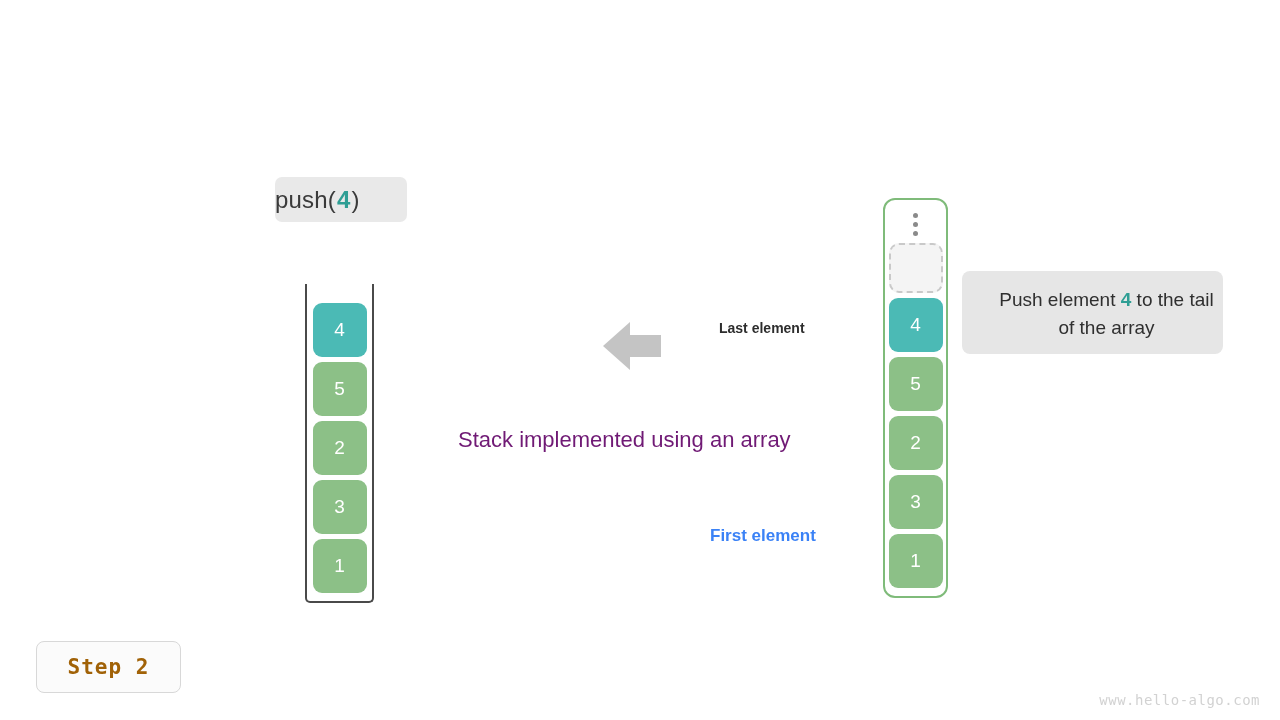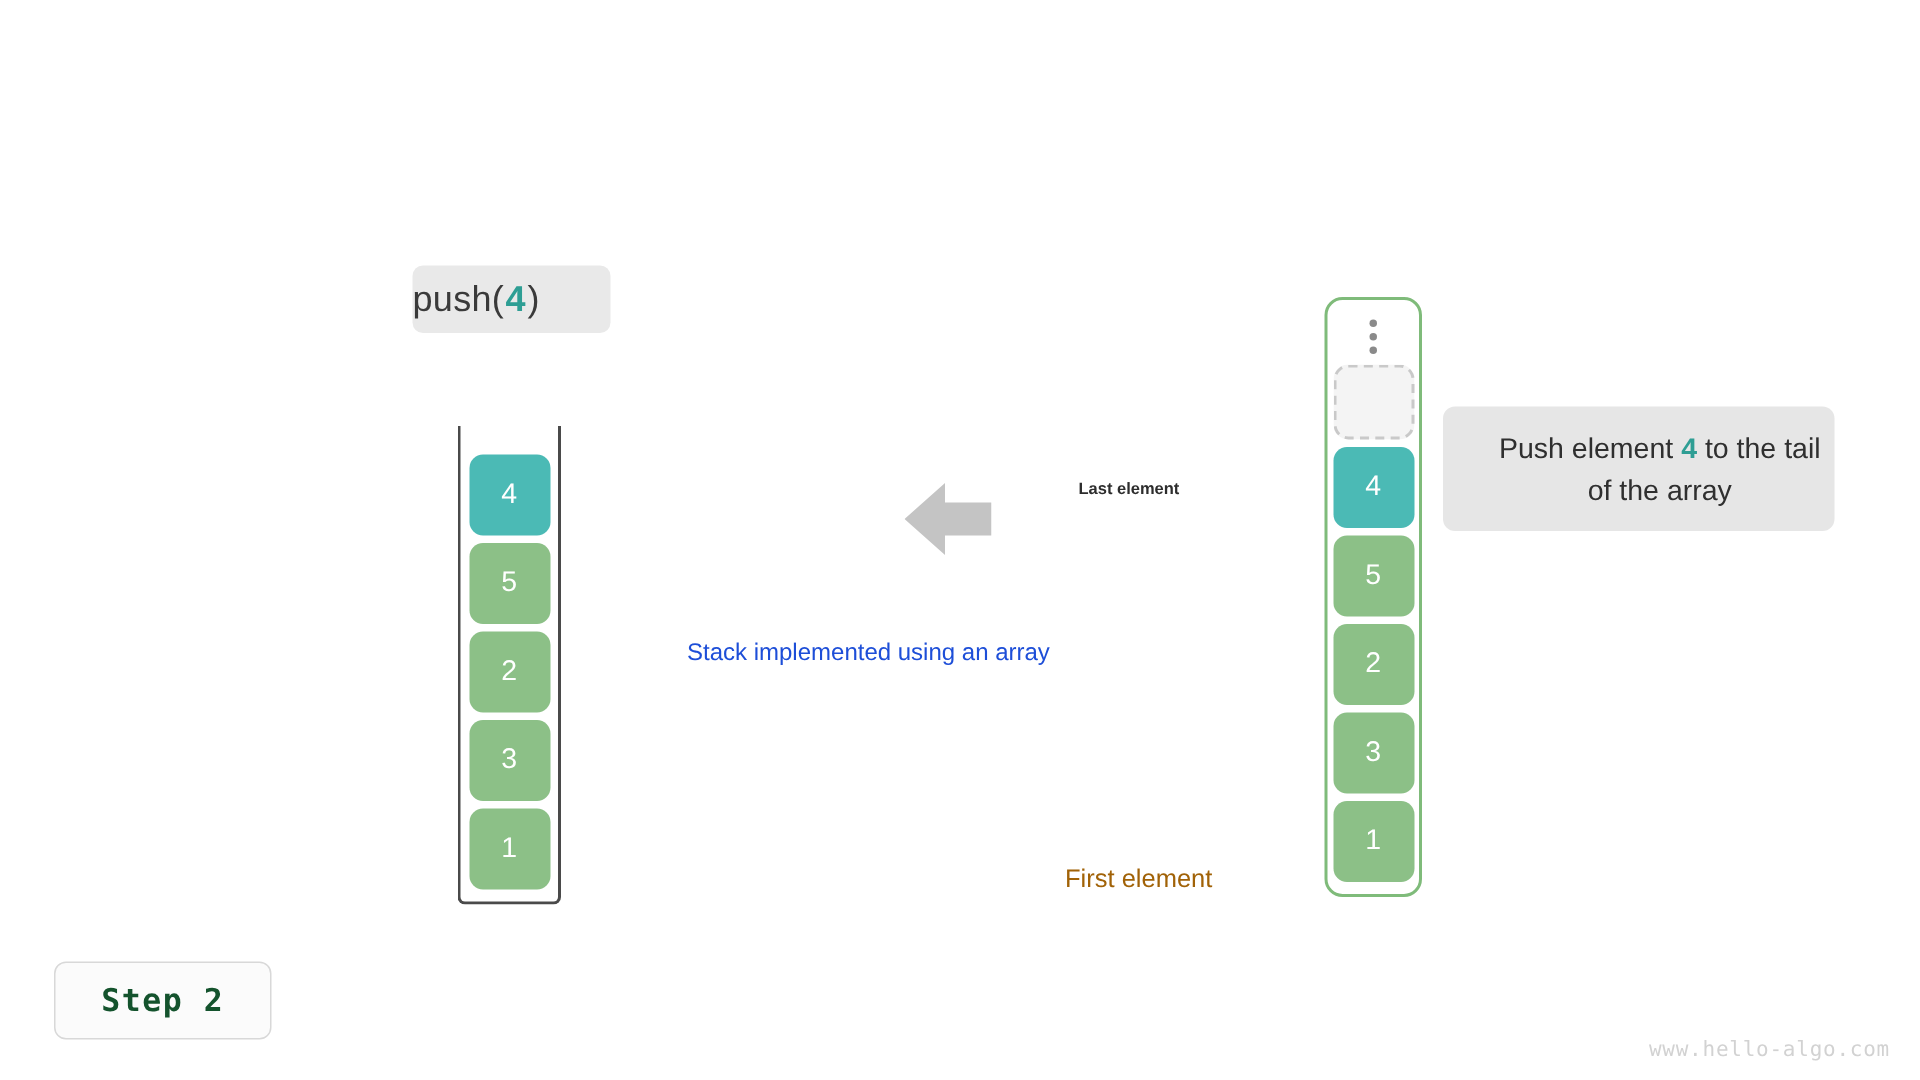--- a/index.html
+++ b/index.html
@@ -123,40 +123,40 @@
     position: absolute;
     left: 603px;
     top: 320px;
     width: 58px;
     height: 52px;
   }
   .label-last {
     position: absolute;
     left: 719px;
     top: 320px;
-    font-size: 11px;
+    font-size: 14px;
     font-weight: bold;
     color: #2d2d2d;
     white-space: nowrap;
   }
   .label-first {
     position: absolute;
     left: 710px;
-    top: 576px;
+    top: 526px;
     font-size: 17px;
-    font-weight: normal;
-    color: #a16207;
+    font-weight: bold;
+    color: #3b82f6;
     white-space: nowrap;
   }
   .caption {
     position: absolute;
     left: 458px;
     top: 427px;
-    font-size: 16px;
-    color: #1d4ed8;
+    font-size: 22px;
+    color: #701a75;
     white-space: nowrap;
   }
 
   
   .note {
     position: absolute;
     left: 962px;
     top: 271px;
     width: 261px;
     height: 83px;
@@ -184,21 +184,21 @@
     box-sizing: border-box;
     border: 1px solid #d8d8d8;
     border-radius: 8px;
     background: #fbfbfb;
     display: flex;
     align-items: center;
     justify-content: center;
     font-family: "DejaVu Sans Mono", monospace;
     font-size: 21px;
     font-weight: bold;
-    color: #14532d;
+    color: #a16207;
     letter-spacing: 1px;
   }
 
   
   .watermark {
     position: absolute;
     right: 20px;
     bottom: 12px;
     font-family: "DejaVu Sans Mono", monospace;
     font-size: 14px;

